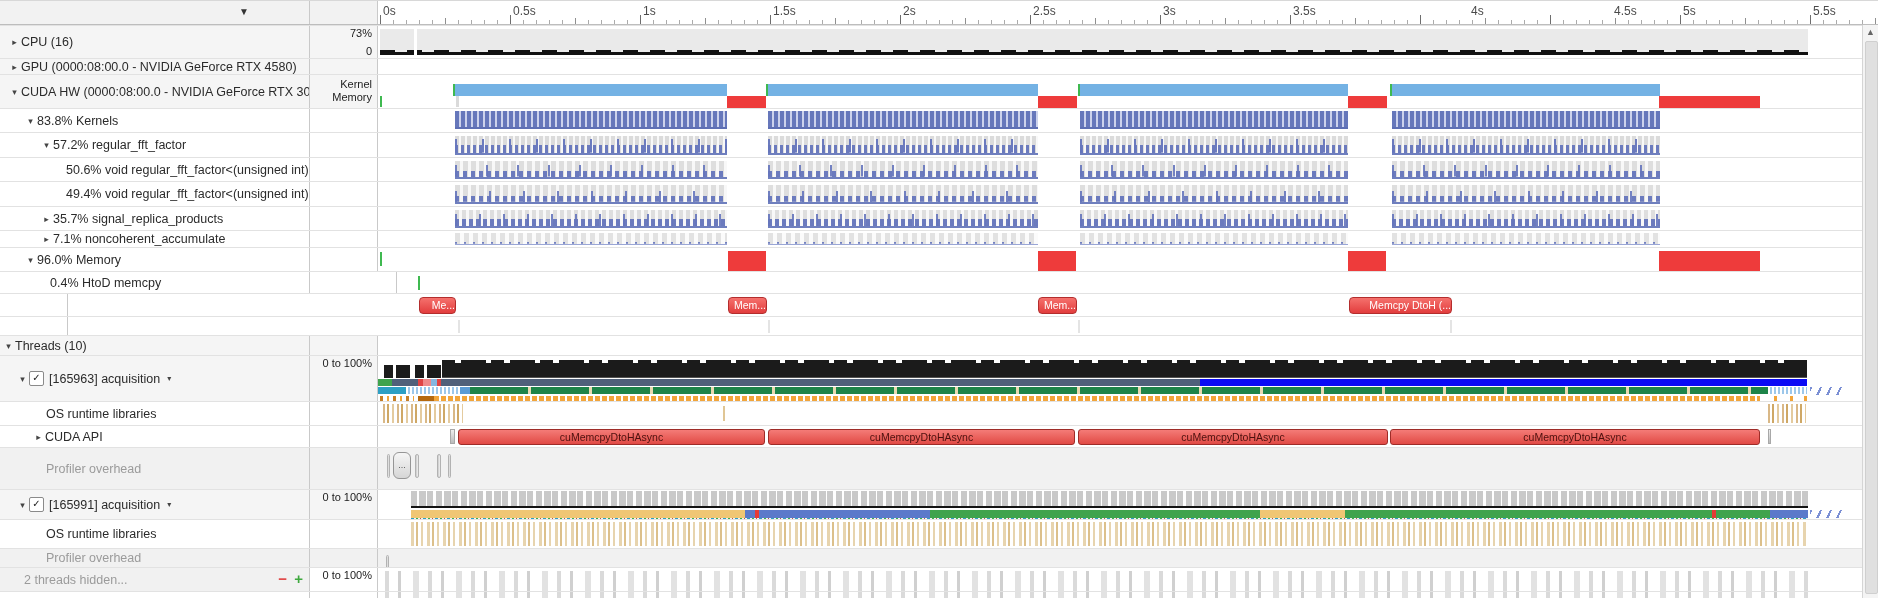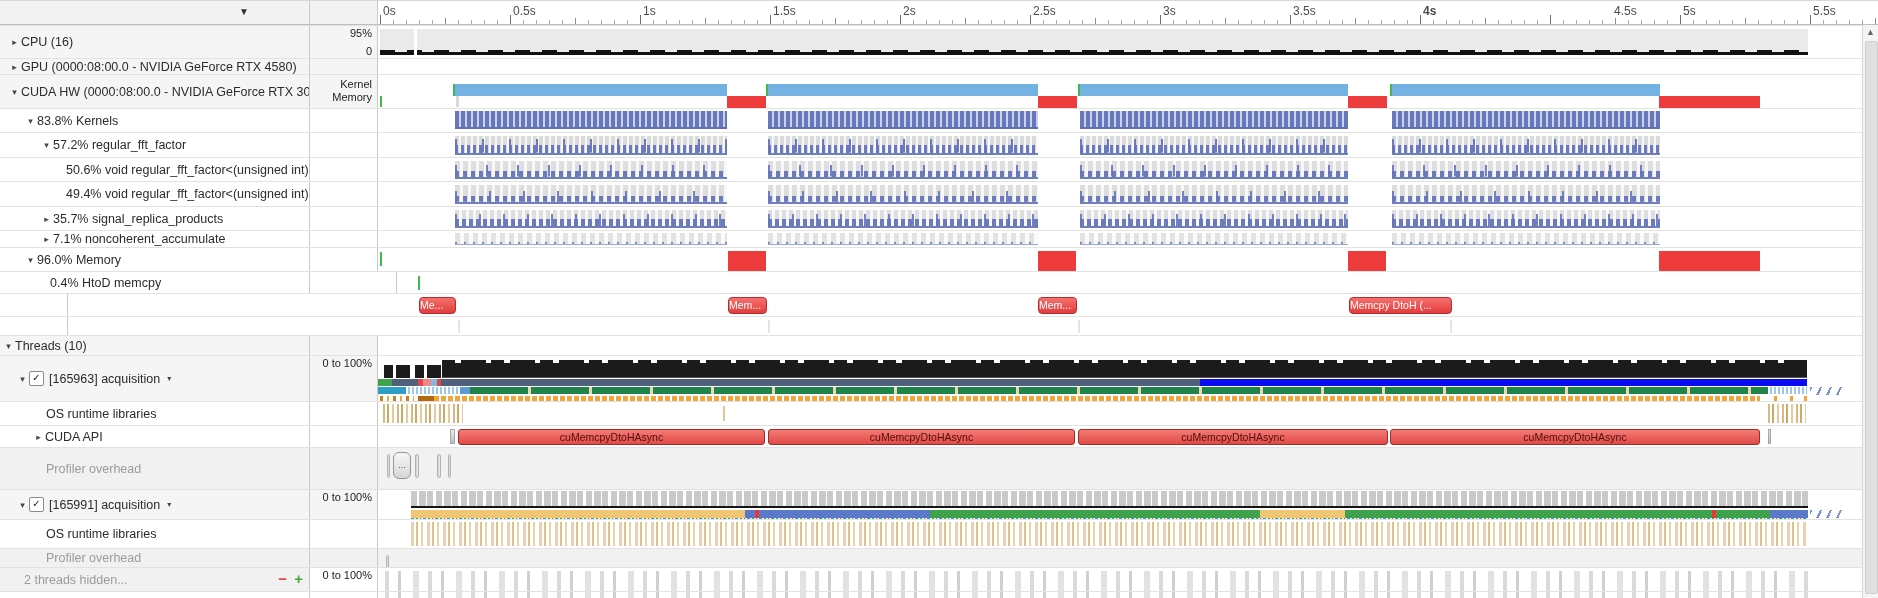--- a/index.html
+++ b/index.html
@@ -68,21 +68,21 @@
      repeating-linear-gradient(90deg,rgba(101,117,188,.95) 0 4px,rgba(0,0,0,0) 4px 7px) left bottom/100% 46% no-repeat,
      repeating-linear-gradient(90deg,#dedede 0 4px,#f8f8f8 4px 7px);}
   .noncoh{top:2px;bottom:2px;border-bottom:1px solid #9aa6d6;background:
      repeating-linear-gradient(90deg,rgba(101,117,188,.9) 0 2px,rgba(0,0,0,0) 2px 9px) left bottom/100% 16% no-repeat,
      repeating-linear-gradient(90deg,#e2e2e2 0 5px,#fbfbfb 5px 9px);}
   .mem-red{top:3px;height:21px;background:#ee3b3b;}
   .tick-green{top:4px;height:14px;background:#3fb950;}
   .faint-tick{top:3px;height:13px;background:#e4e4e4;}
   .pill-mem{top:3px;height:17px;border-radius:4px;border:1px solid #b32d2d;color:#fff;
      background:linear-gradient(#f5716d,#e23d3d);font-size:10.5px;line-height:15px;
-     text-align:left;overflow:hidden;white-space:nowrap;}
+     text-align:right;overflow:hidden;white-space:nowrap;}
   .pill-api{top:3px;height:16px;border-radius:3px;border:1px solid #9e2c28;color:#4d100e;
      background:linear-gradient(#f47b77,#e14a45);font-size:10.5px;line-height:14px;
      text-align:center;overflow:hidden;white-space:nowrap;}
   .black-sparse{top:4px;height:18px;background:
      repeating-linear-gradient(90deg,#1b1b1b 0 9px,transparent 9px 12px,#1b1b1b 12px 26px,transparent 26px 31px) left bottom/100% 75% no-repeat;}
   .black-solid{top:4px;height:18px;background:
      linear-gradient(#1b1b1b,#1b1b1b) left bottom/100% 82% no-repeat,
      repeating-linear-gradient(90deg,#1b1b1b 0 13px,transparent 13px 19px,#1b1b1b 19px 44px,transparent 44px 49px) left top/100% 18% no-repeat;}
   .l2{top:23px;height:7px;} .l3{top:31px;height:7px;} .l4{top:40px;height:5px;}
   .l3-dots{background:repeating-linear-gradient(90deg,#fff 0 2px,#9cc7ea 2px 4px);}
@@ -129,34 +129,34 @@
       <div class="vc"></div>
       <div class="tl">
         <div class="rlabel" style="left: 5px;">0s</div>
         <div class="rlabel" style="left: 135px;">0.5s</div>
         <div class="rlabel" style="left: 265px;">1s</div>
         <div class="rlabel" style="left: 395px;">1.5s</div>
         <div class="rlabel" style="left: 525px;">2s</div>
         <div class="rlabel" style="left: 655px;">2.5s</div>
         <div class="rlabel" style="left: 785px;">3s</div>
         <div class="rlabel" style="left: 915px;">3.5s</div>
-        <div class="rlabel" style="left: 1045px; font-weight: bold;">4s</div>
+        <div class="rlabel" style="left: 1093px;">4s</div>
         <div class="rlabel" style="left: 1236px;">4.5s</div>
         <div class="rlabel" style="left: 1305px;">5s</div>
         <div class="rlabel" style="left: 1435px;">5.5s</div>
         <div class="rticks"></div>
       </div>
     </div>
     <div class="row shade-group" style="height: 33px;">
       <div class="sb" style="padding-left: 8px;">
         <div class="arrow">▸</div>
         <div>CPU (16)</div>
       </div>
       <div class="vc">
-        <div class="val-top">95%</div>
+        <div class="val-top">73%</div>
         <div class="val-bottom">0</div>
       </div>
       <div class="tl">
         <div class="seg cpu-chart" style="left: 2px; width: 1428px;"></div>
         <div class="seg white-gap" style="left: 36px; width: 3px;"></div>
       </div>
     </div>
     <div class="row shade-group" style="height: 16px;">
       <div class="sb" style="padding-left: 8px;">
         <div class="arrow">▸</div>

